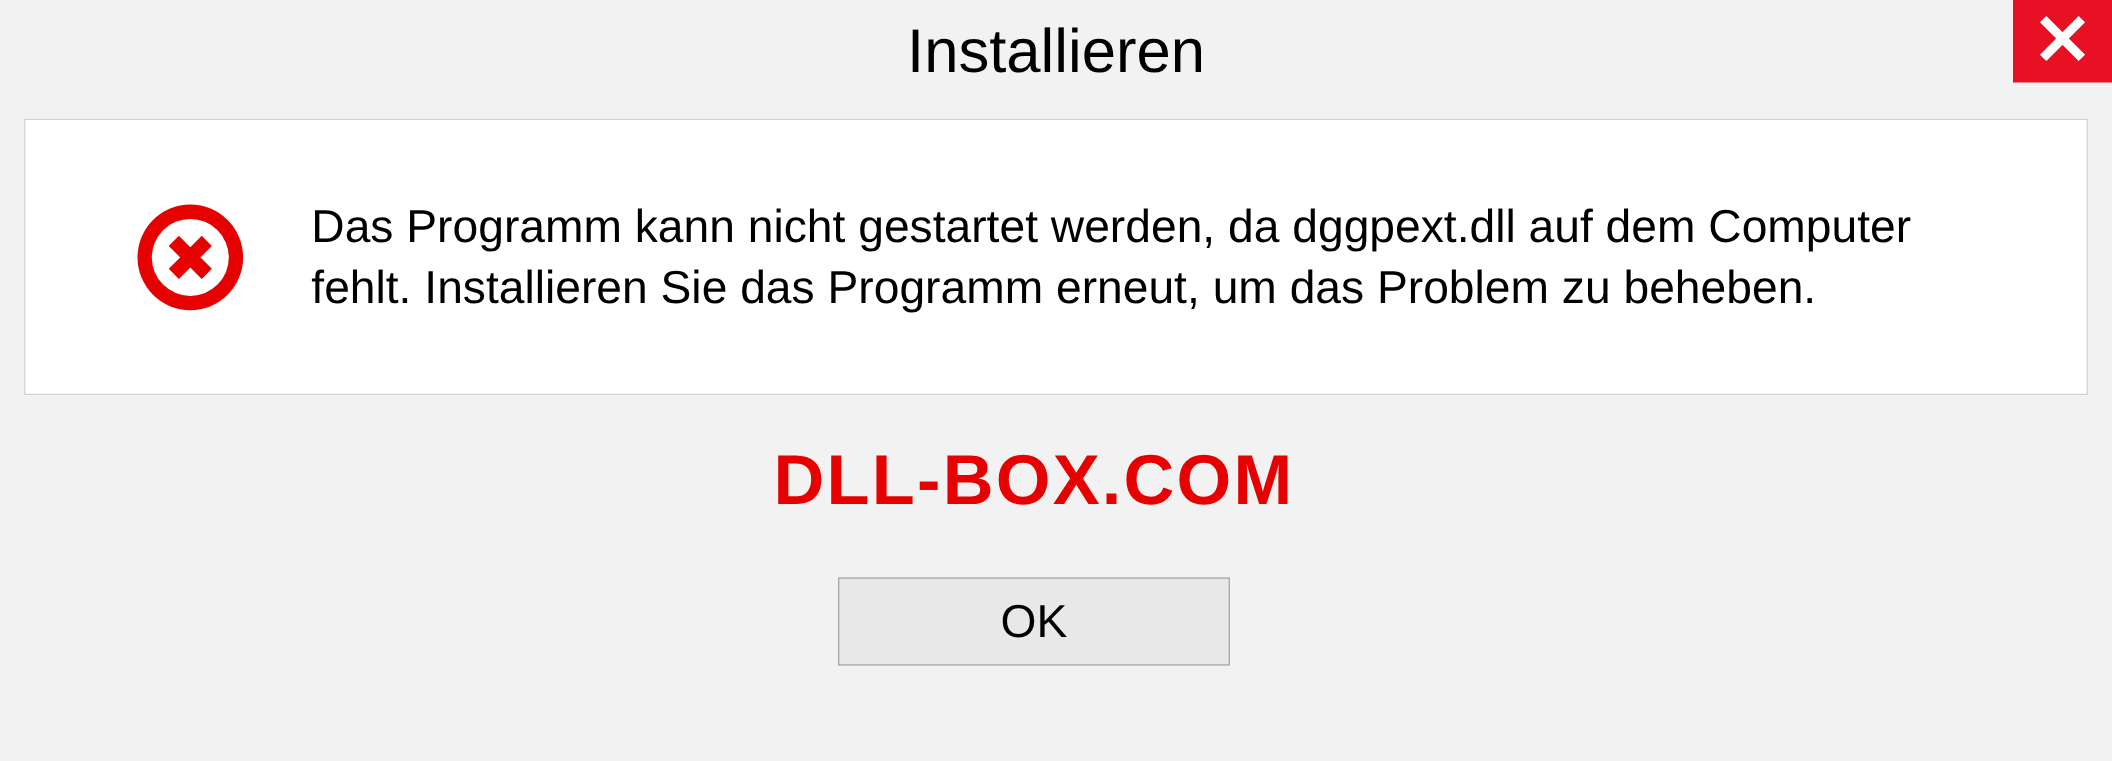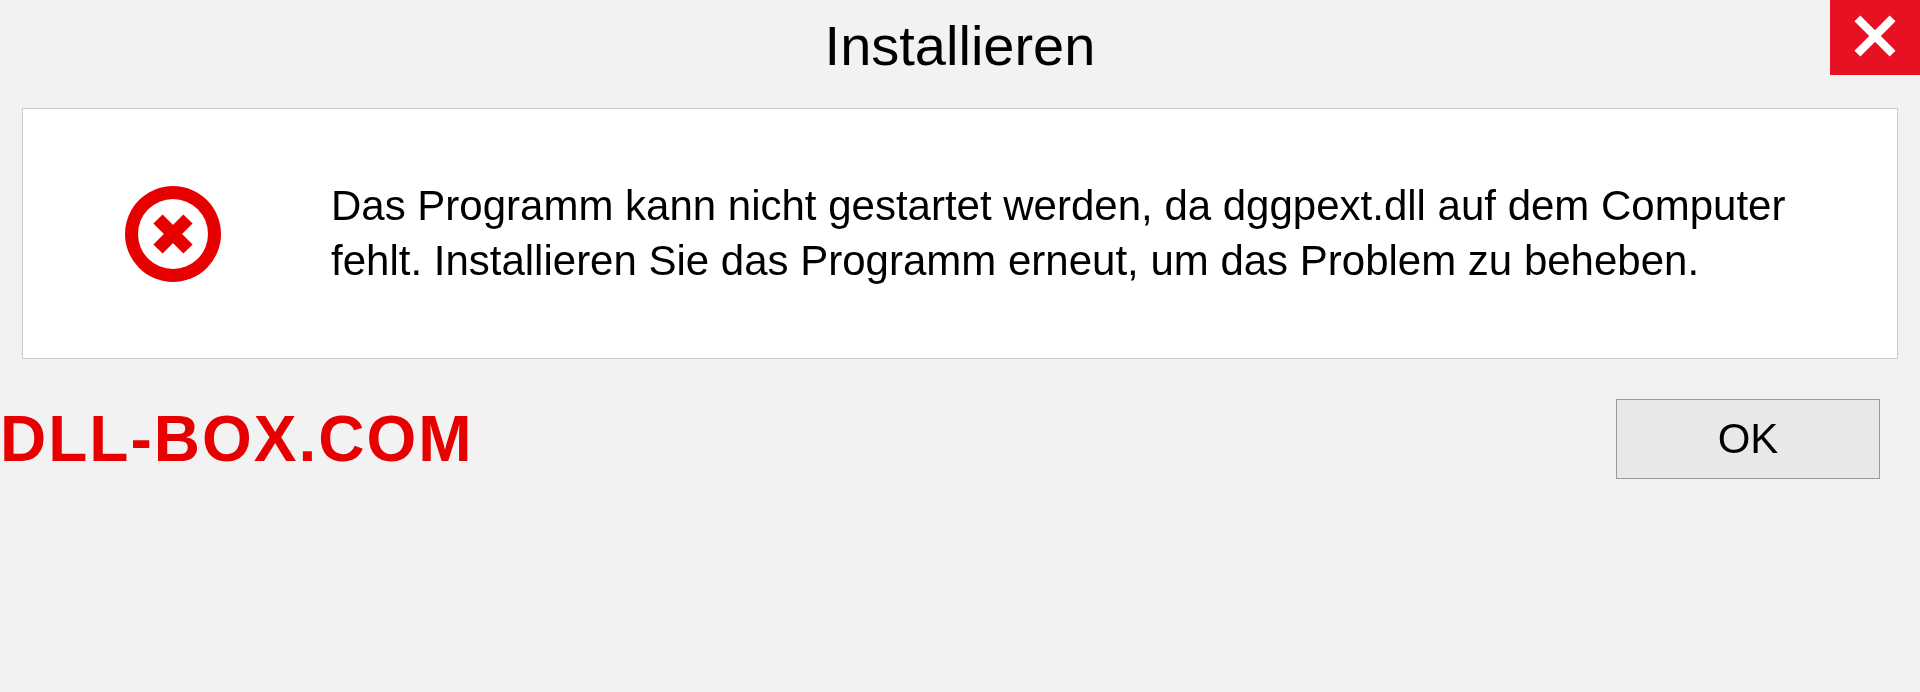--- a/index.html
+++ b/index.html
@@ -49,38 +49,38 @@
     }
     .error-icon {
       flex-shrink: 0;
       width: 100px;
       height: 100px;
     }
     .message-text {
       font-size: 42px;
       line-height: 1.3;
       color: #000;
-      margin-left: 48px;
     }
     .footer {
       display: flex;
-      justify-content: space-between;
+      justify-content: flex-end;
       align-items: center;
       padding: 40px 40px 0 0;
       gap: 52px;
+      flex-direction: column;
     }
     .watermark {
       font-size: 64px;
       font-weight: 900;
       color: #e60000;
       letter-spacing: 2px;
       font-family: Arial, sans-serif;
     }
     .ok-button {
-      width: 264px;
+      width: 356px;
       height: 80px;
       background: #e8e8e8;
       border: 1px solid #999;
       font-size: 42px;
       color: #000;
       display: flex;
       align-items: center;
       justify-content: center;
       cursor: pointer;
     }

